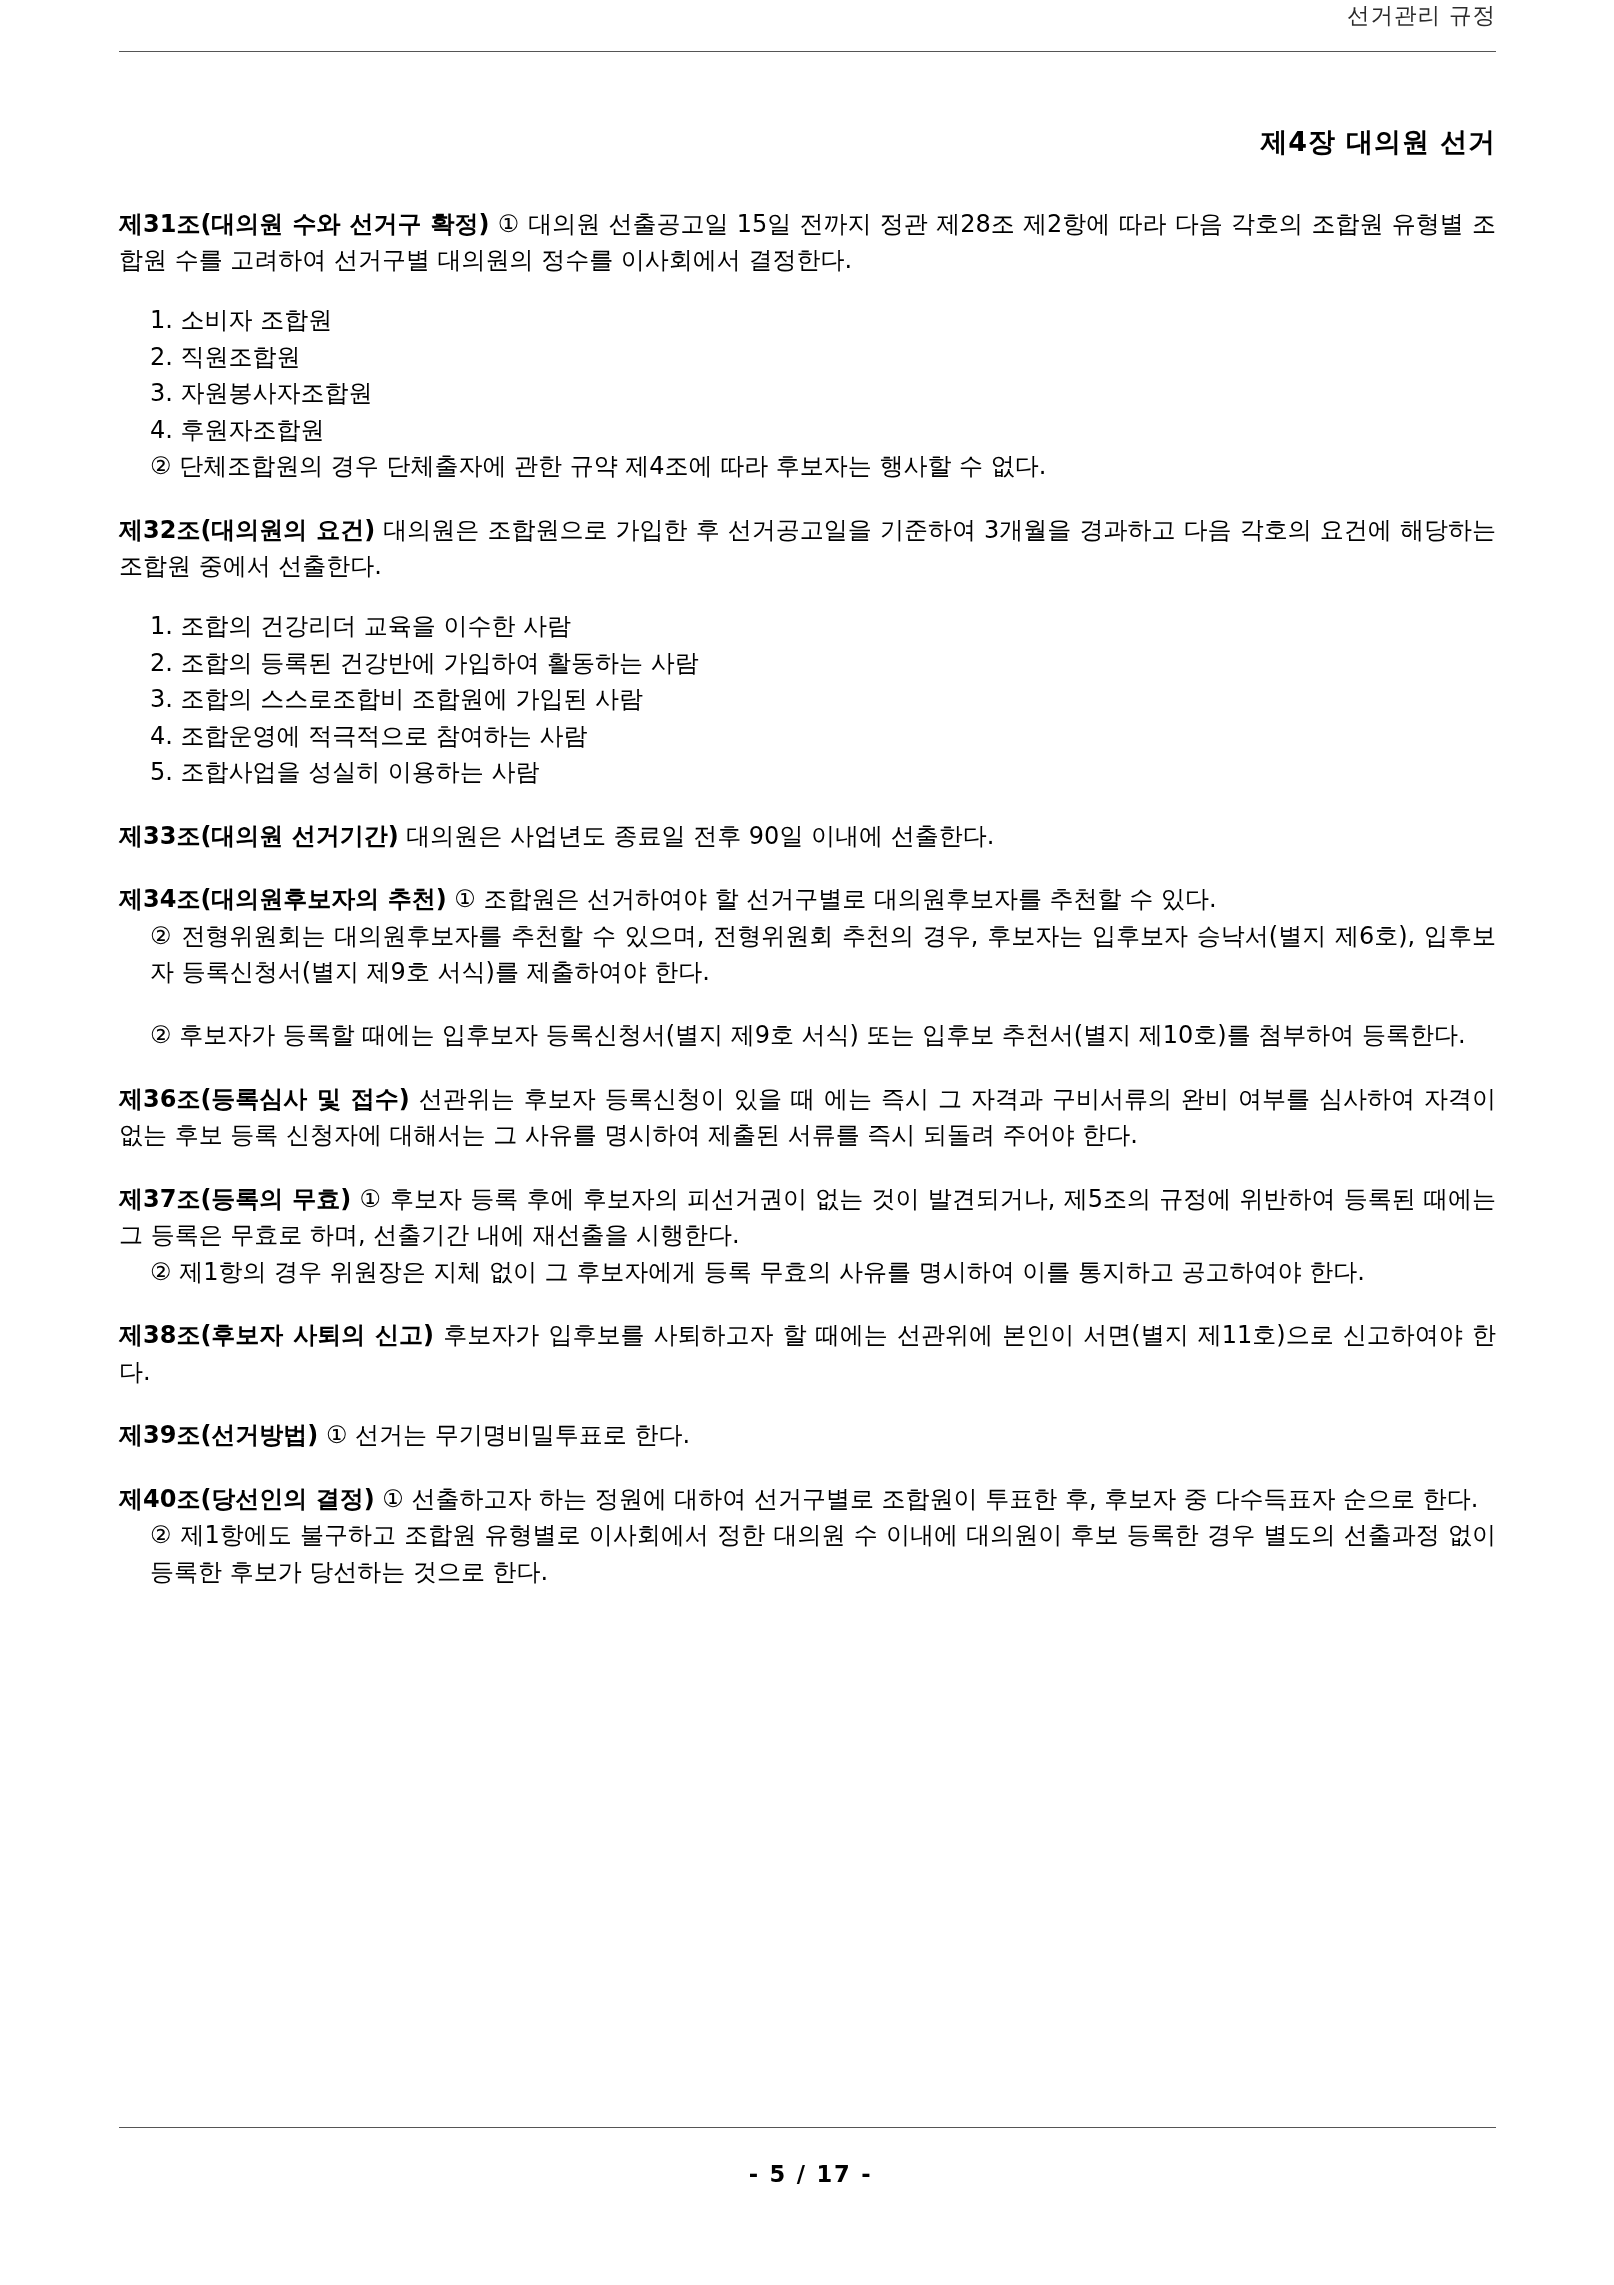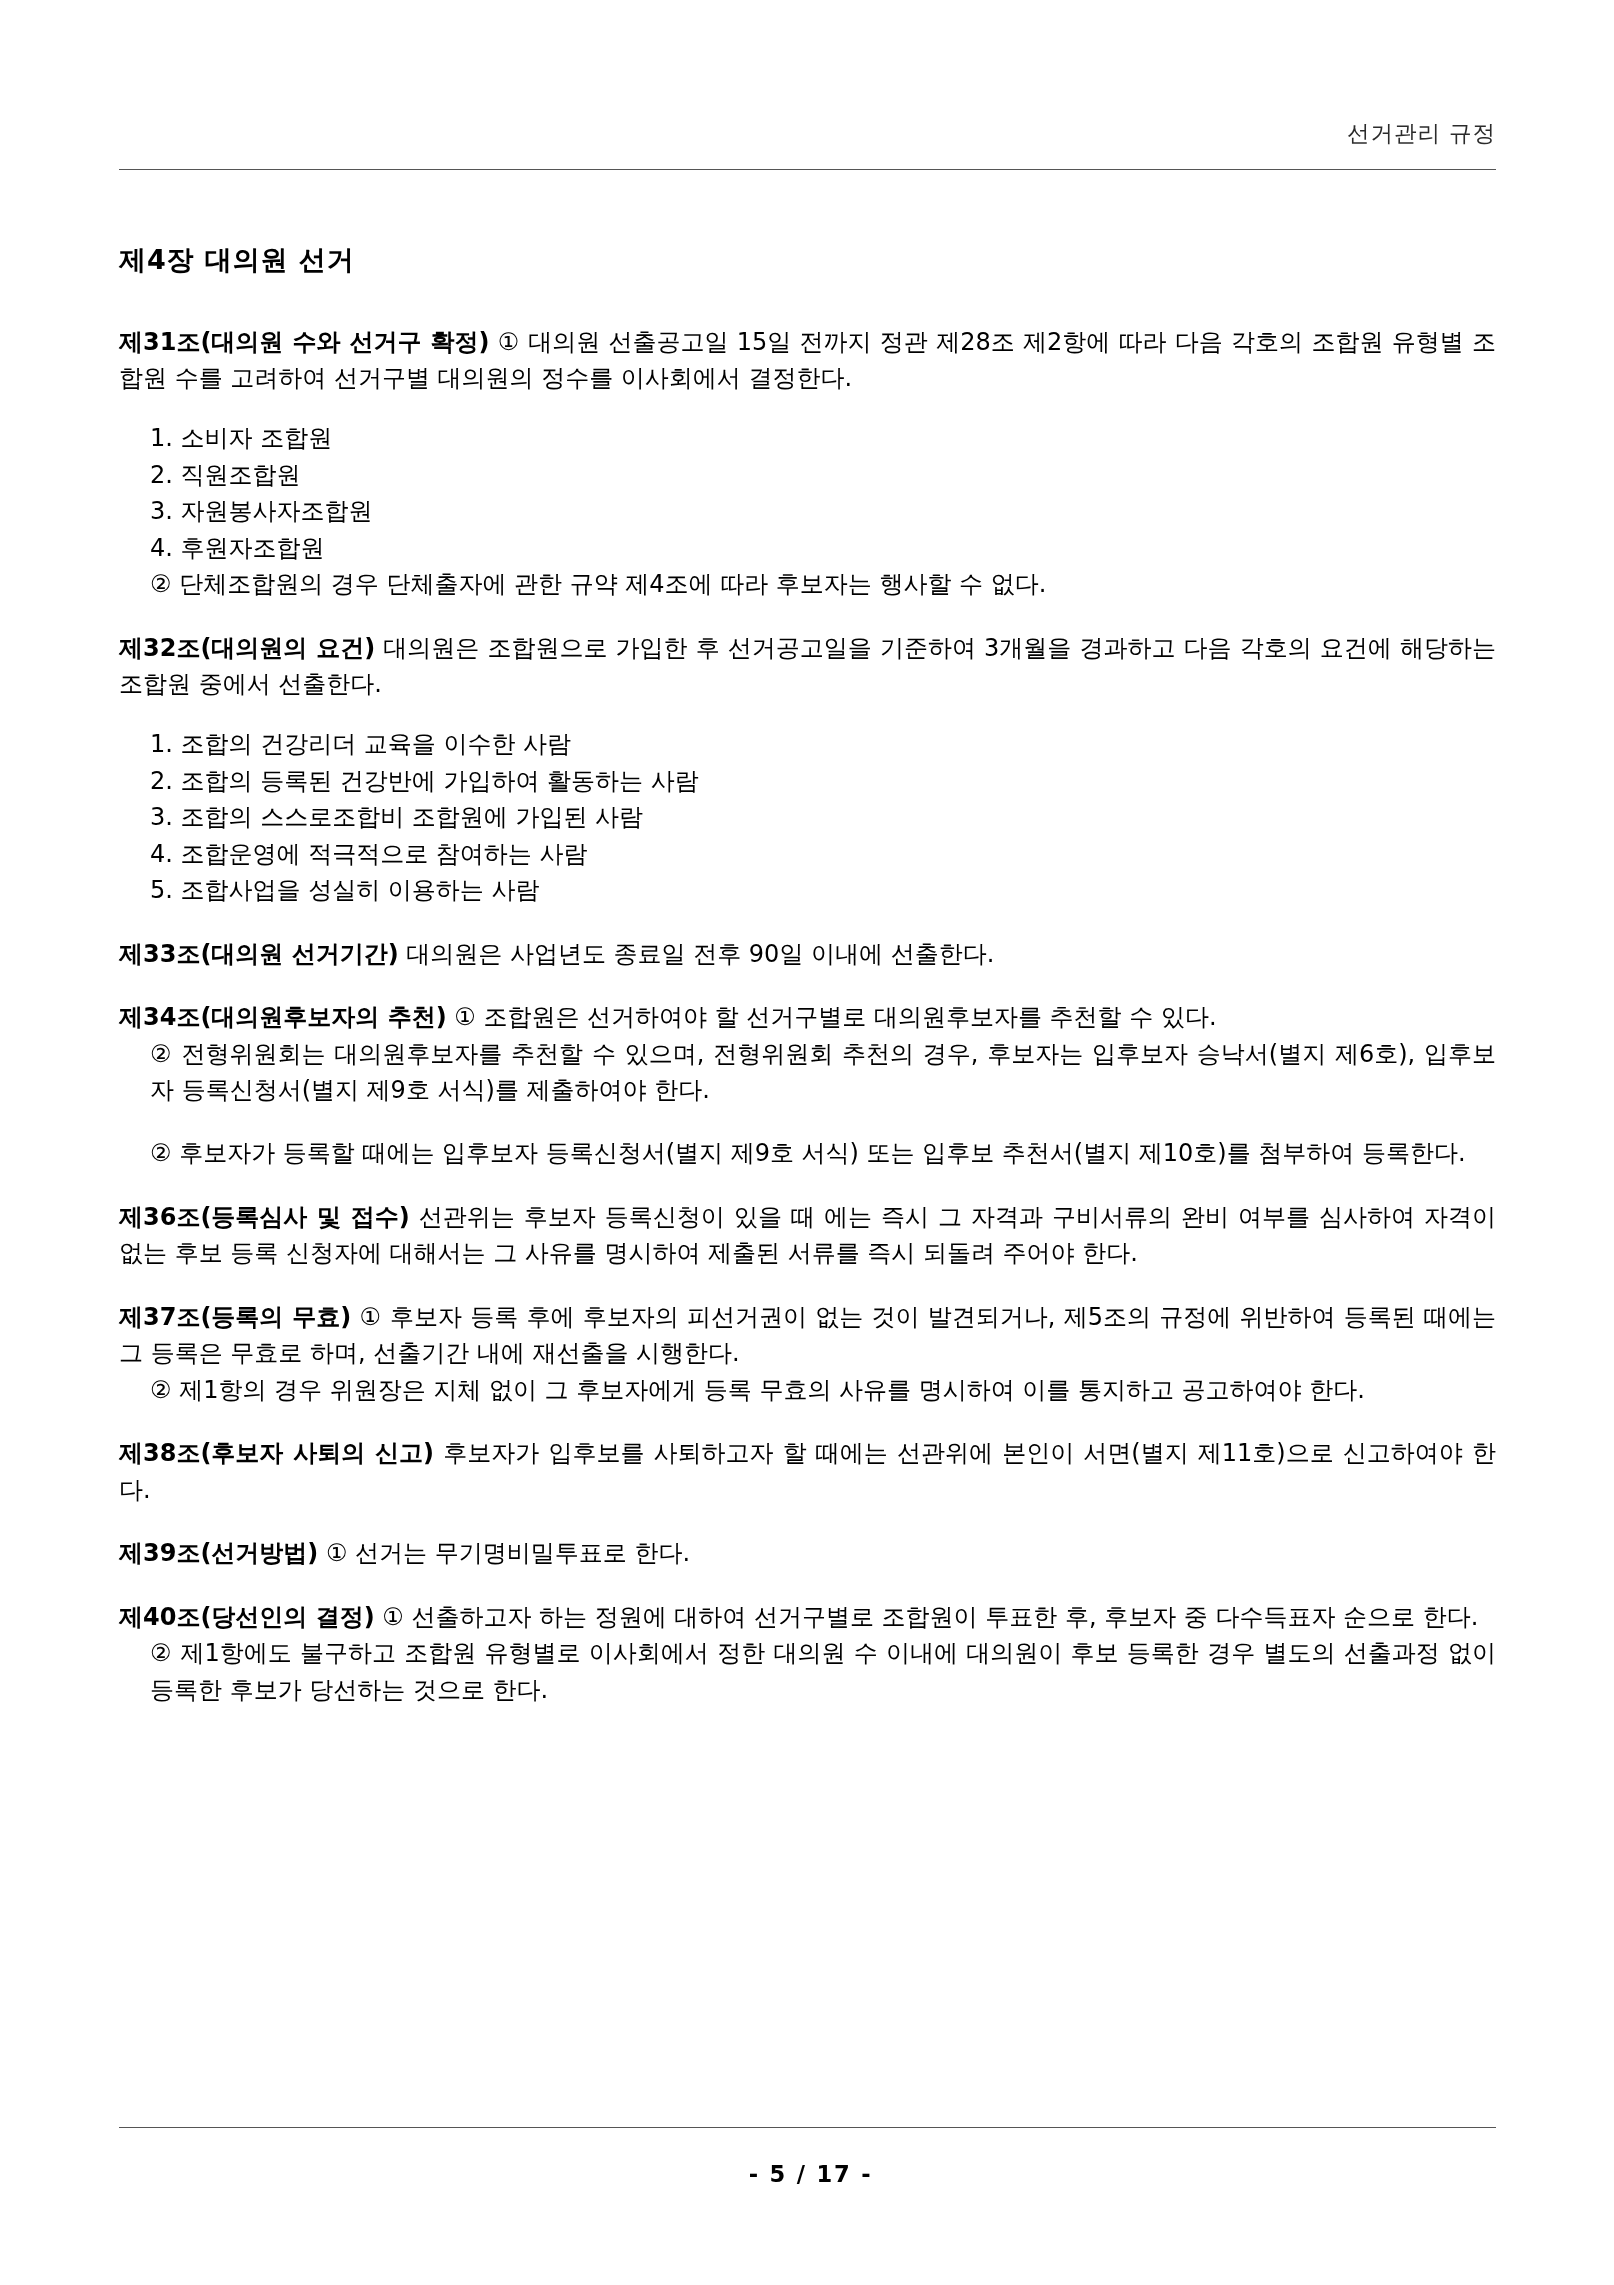--- a/index.html
+++ b/index.html
@@ -11,32 +11,31 @@
     width: 1615px;
     height: 2285px;
     box-sizing: border-box;
     background: #ffffff;
     position: relative;
     font-family: "DejaVu Sans", "Liberation Sans", sans-serif;
     color: #000000;
     padding: 0 119px;
   }
   .header {
-    padding-top: 118px;
     text-align: right;
     font-size: 22.6px;
     color: #2b2b2b;
     letter-spacing: 0.9px;
   }
   .header-rule {
     margin-top: 20px;
     border-top: 1.8px solid #555;
   }
   .doc-title {
-    text-align: left;
+    text-align: right;
     font-weight: bold;
     font-size: 27px;
     margin-top: 72px;
     letter-spacing: 0.9px;
   }
   .body-area {
     margin-top: 46px;
   }
   .article {
     margin-bottom: 27px;

